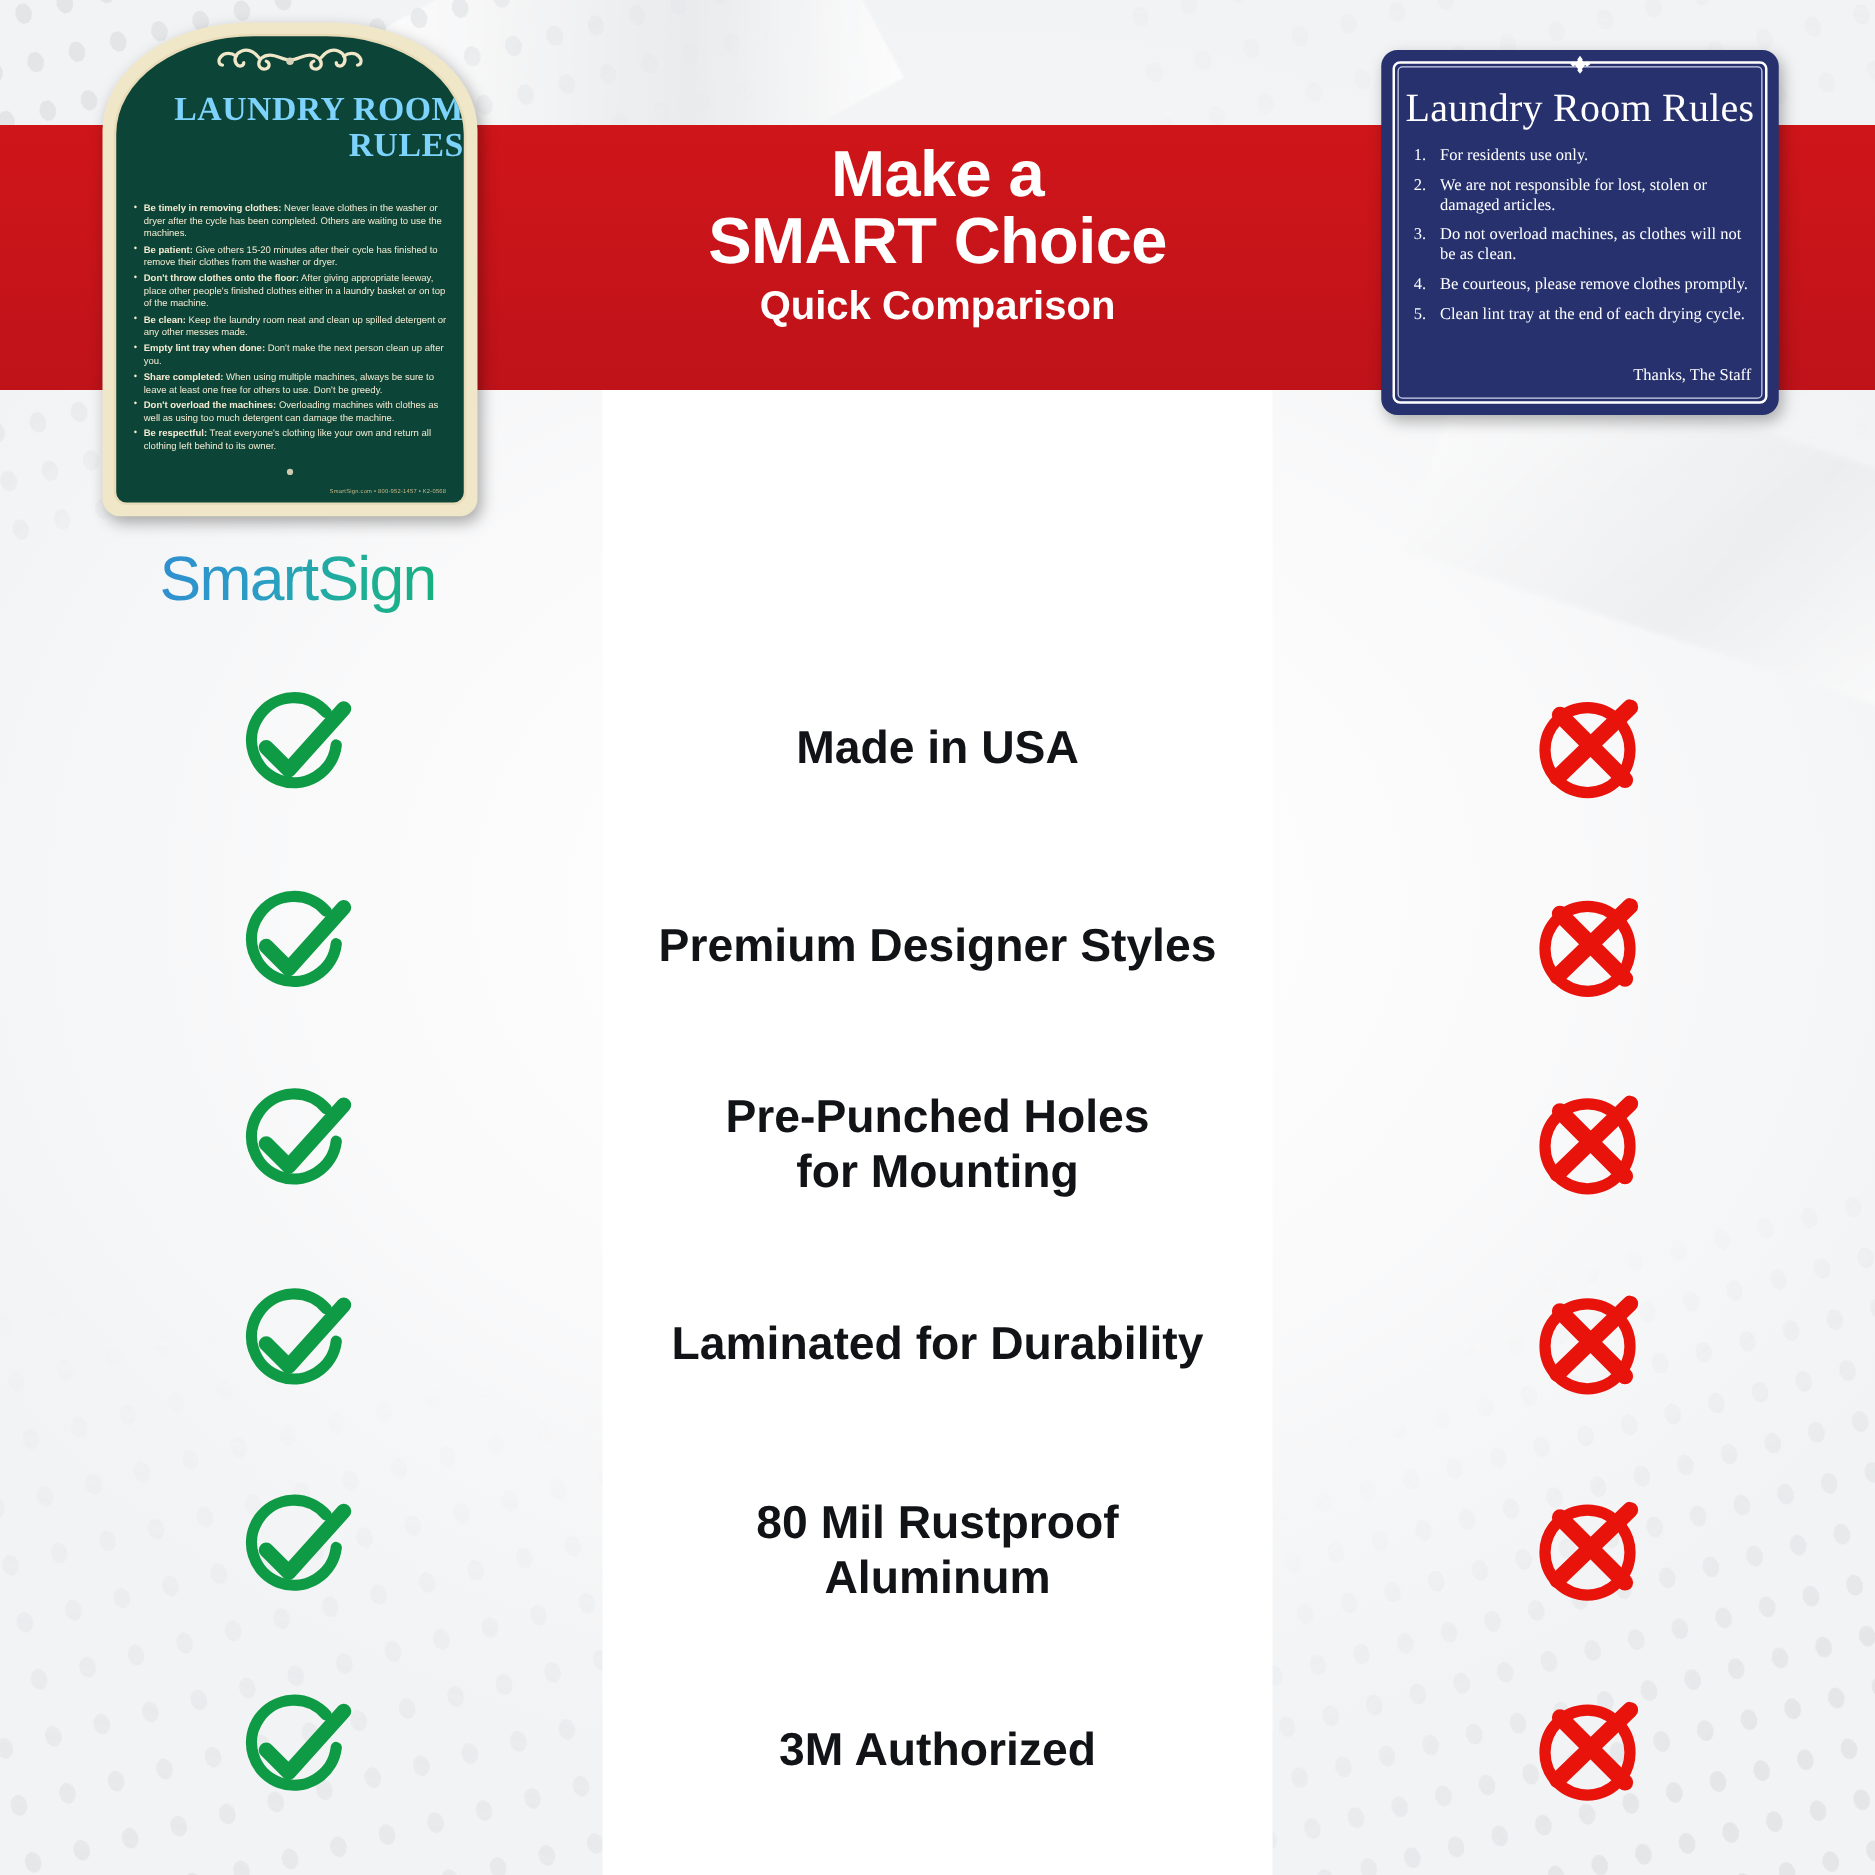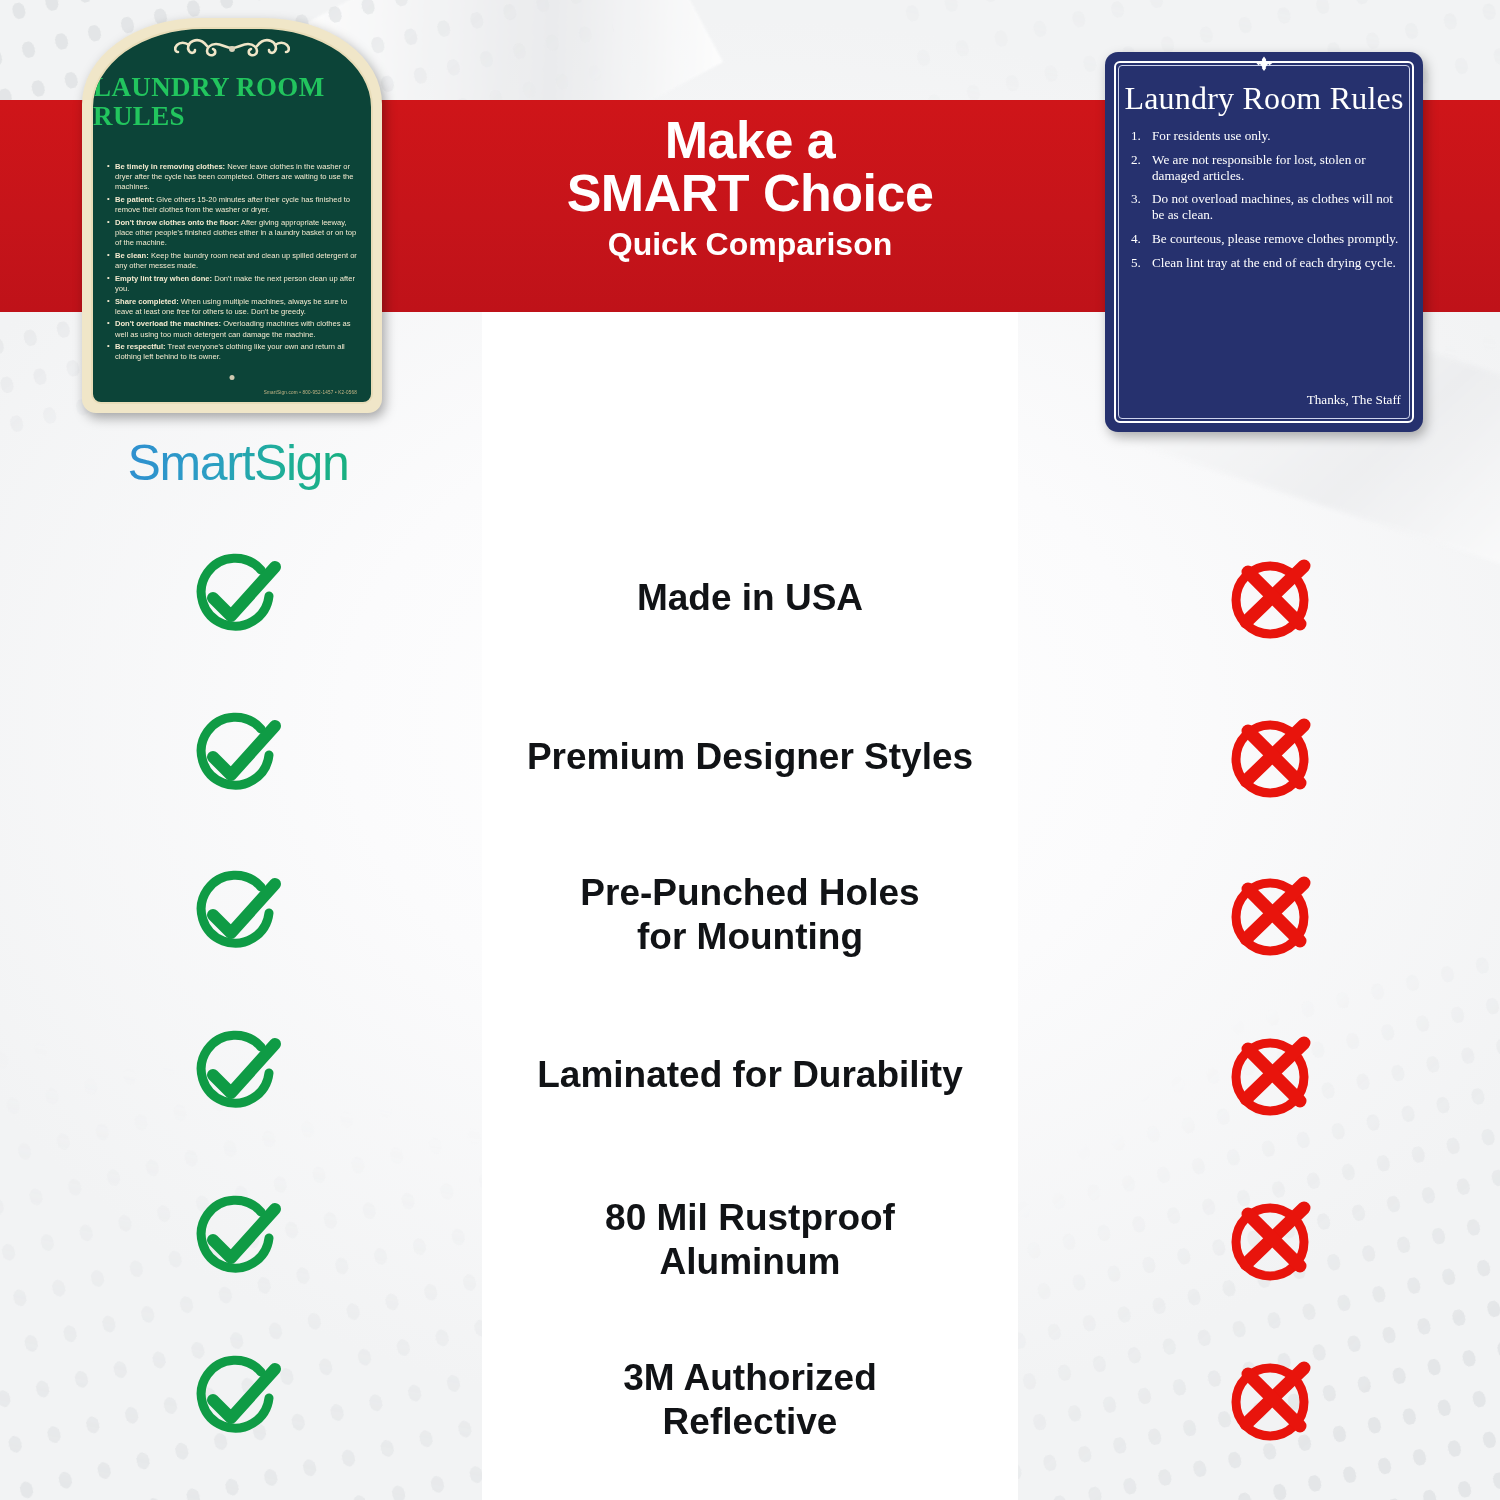--- a/index.html
+++ b/index.html
@@ -119,22 +119,22 @@
   }
   .sl-face {
     position:absolute; left:9px; top:9px; right:9px; bottom:9px;
     background:#0c4438;
     border-radius:112px 112px 10px 10px / 80px 80px 10px 10px;
     border:2px solid #e8dcb8;
     overflow:hidden;
   }
   .sl-scroll { position:absolute; left:50%; top:5px; transform:translateX(-50%); }
   .sl-title {
-    position:absolute; left:0; right:0; top:44px;
-    text-align:left; color:#22c55e;
+    position:absolute; left:12px; right:0; top:44px;
+    text-align:right; color:#7dd3fc;
     font-family:"Liberation Serif", serif;
     font-weight:bold; font-size:27px; line-height:1.06; letter-spacing:.4px;
   }
   .sl-body {
     position:absolute; left:14px; right:12px; top:133px;
     color:#f4ead0; font-size:7.6px; line-height:1.34; text-align:left;
   }
   .sl-body li { list-style:none; position:relative; padding-left:8px; margin-bottom:2.5px; }
   .sl-body li:before { content:"•"; position:absolute; left:0; top:-1px; }
   .sl-body b { font-weight:bold; }
@@ -142,21 +142,21 @@
     position:absolute; left:50%; bottom:22px; transform:translateX(-50%);
     width:5px; height:5px; border-radius:50%; background:#cfc9b0;
   }
   .sl-fine {
     position:absolute; left:0; right:14px; bottom:7px;
     text-align:right; color:#c9b888; font-size:4.6px; letter-spacing:.2px;
   }
 
   
   #sign-right {
-    position:absolute; left:1105px; top:52px; width:318px; height:380px; z-index:6;
+    position:absolute; left:1105px; top:40px; width:318px; height:292px; z-index:6;
     filter:drop-shadow(3px 5px 6px rgba(0,0,0,.3));
   }
   .sr-face {
     position:absolute; inset:0; background:#26316e; border-radius:13px;
   }
   .sr-border {
     position:absolute; left:9px; top:9px; right:9px; bottom:9px;
     border:2px solid #ffffff; border-radius:6px;
   }
   .sr-border2 {
@@ -214,21 +214,20 @@
     </div>
     <div class="feature" style="left: 482px; position: absolute; z-index: 4; top: 1075px;">
       <div>Laminated for Durability</div>
     </div>
     <div class="feature" style="left: 482px; position: absolute; z-index: 4; top: 1240px;">
       <div>80 Mil Rustproof</div>
       <div>Aluminum</div>
     </div>
     <div class="feature" style="left: 482px; position: absolute; z-index: 4; top: 1400px;">
       <div>3M Authorized</div>
-      <div>Reflective</div>
     </div>
   </div>
 
 <div class="icon-col" id="col-check">
     <div class="icon-slot" style="top: 598px;">
       <svg width="104" height="104" viewBox="0 0 104 104">
         <path d="M78 24 A34 34 0 1 0 86 50" fill="none" stroke="#0f9b45" stroke-width="9" stroke-linecap="round"></path>
         <path d="M30 52 L48 70 L92 21" fill="none" stroke="#0f9b45" stroke-width="12" stroke-linecap="round" stroke-linejoin="round"></path>
       </svg>
     </div>

